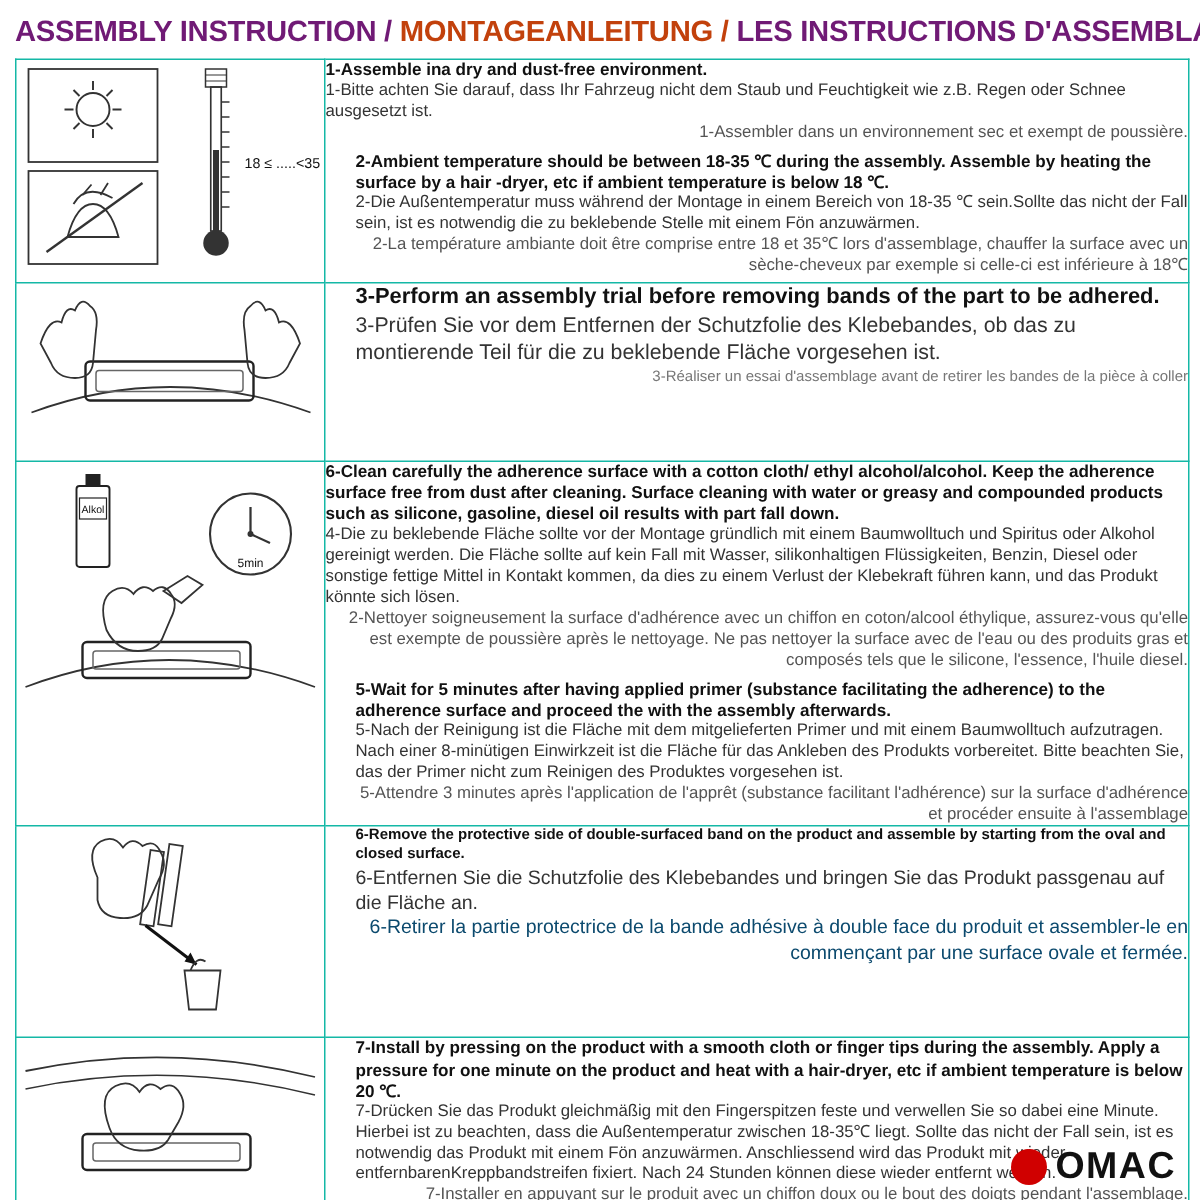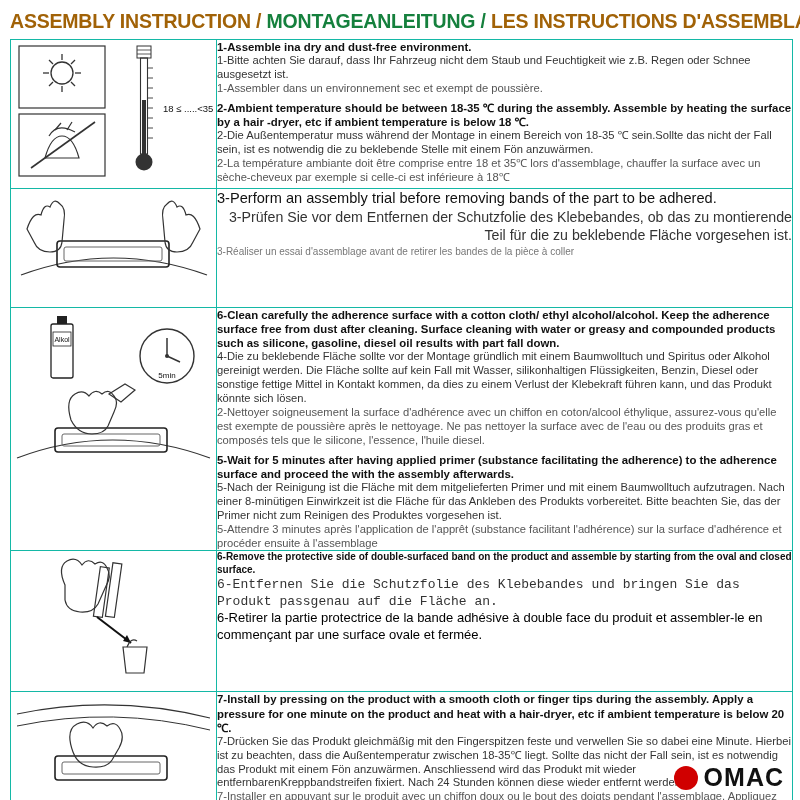--- a/index.html
+++ b/index.html
@@ -17,52 +17,52 @@
     padding:8px 10px 0 10px;
   }
   .title{
     text-align:center;
     font-size:19.5px;
     font-weight:bold;
     letter-spacing:-0.2px;
     padding:2px 0 6px 0;
     white-space:nowrap;
   }
-  .title .red{color:#a16207;}
-  .title .blk{color:#15803d;margin-top:32px;}
+  .title .red{color:#701a75;}
+  .title .blk{color:#c2410c;margin-top:32px;}
 
   table.grid{
     width:780px;
     border-collapse:collapse;
     table-layout:fixed;
   }
   table.grid td{
     border:1px solid #14b8a6;
     vertical-align:top;
     padding:0;
   }
   td.pic{width:205px;background:#fff;}
   td.txt{width:575px;padding:4px 6px 5px 7px;}
 
   .line{margin:0 0 0 0;}
   .l-en{font-size:11.4px;font-weight:bold;color:#111;line-height:1.24;}
   .l-de{font-size:11.2px;color:#333;line-height:1.24;}
-  .l-fr{font-size:11.2px;color:#555;line-height:1.24;}
+  .l-fr{font-size:11.2px;color:#555;line-height:1.24;text-align:right;}
 
   
-  .big .l-en{font-size:14.6px;font-weight:normal;line-height:1.3;}
-  .big .l-de{font-size:14.2px;color:#333;line-height:1.3;text-align:right;}
+  .big .l-en{font-size:14.6px;font-weight:bold;line-height:1.3;}
+  .big .l-de{font-size:14.2px;color:#333;line-height:1.3;}
   .big .l-fr{font-size:10px;color:#777;line-height:1.3;}
 
   .mid .l-en{font-size:10px;font-weight:bold;line-height:1.28;}
-  .mid .l-de{font-size:13.0px;color:#333;line-height:1.28;font-family:Liberation Mono, monospace;}
-  .mid .l-fr{font-size:13.0px;color:#000000;line-height:1.28;}
+  .mid .l-de{font-size:13.0px;color:#333;line-height:1.28;}
+  .mid .l-fr{font-size:13.0px;color:#0c4a6e;line-height:1.28;}
 
   .block{margin-bottom:5px;}
-  .block:last-child{margin-bottom:0;}
+  .block:last-child{margin-bottom:0;margin-left:20px;}
 
   .cellimg{display:block;width:100%;height:100%;}
 
   .logo{
     position:absolute;
     right:16px;bottom:8px;
     display:flex;align-items:center;gap:6px;justify-content:space-between;
   }
   .logo .mark{
     width:24px;height:24px;border-radius:50%;

